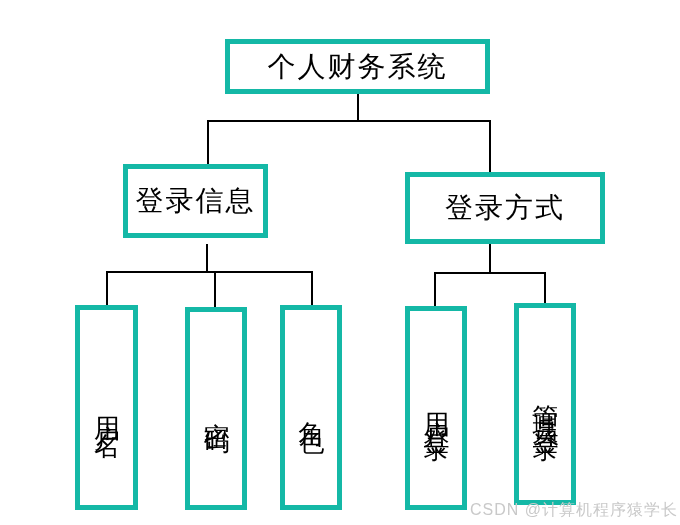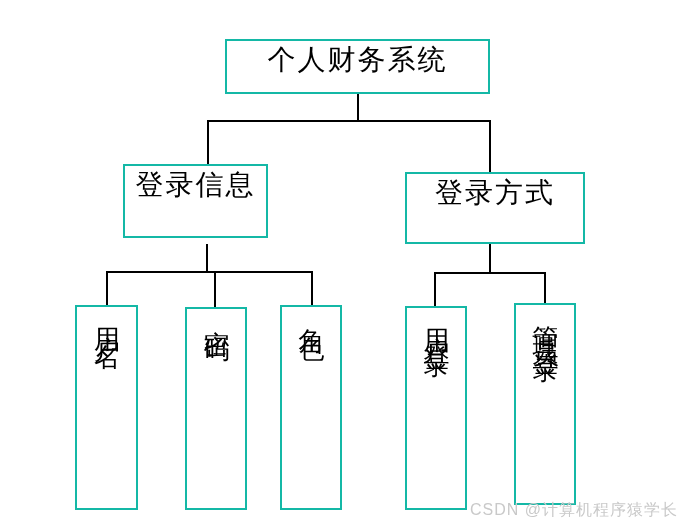--- a/index.html
+++ b/index.html
@@ -15,38 +15,39 @@
     background: #ffffff;
   }
   .connectors {
     position: absolute;
     left: 0; top: 0;
     width: 680px; height: 525px;
   }
   .node {
     position: absolute;
     background: #ffffff;
-    border: 2px solid #14b8a6;
+    border: 5px solid #14b8a6;
     box-sizing: border-box;
     display: flex;
+    align-items: center;
     justify-content: center;
     color: #000000;
   }
   .node-h { font-size: 28px; letter-spacing: 2px; white-space: nowrap; }
   .node-v { font-size: 26px; }
   .node-v .vtext {
     writing-mode: vertical-rl;
     text-orientation: upright;
     letter-spacing: 8px;
     line-height: 1;
   }
   
   #node-root         { left: 225px; top:  39px; width: 265px; height: 55px; }
   #node-login-info   { left: 123px; top: 164px; width: 145px; height: 74px; }
-  #node-login-method { left: 405px; top: 172px; width: 180px; height: 72px; }
+  #node-login-method { left: 405px; top: 172px; width: 200px; height: 72px; }
   #node-username     { left:  75px; top: 305px; width: 63px;  height: 205px; }
   #node-password     { left: 185px; top: 307px; width: 62px;  height: 203px; }
   #node-role         { left: 280px; top: 305px; width: 62px;  height: 205px; }
   #node-user-login   { left: 405px; top: 306px; width: 62px;  height: 204px; }
   #node-admin-login  { left: 514px; top: 303px; width: 62px;  height: 202px; }
   .watermark {
     position: absolute;
     right: 2px; bottom: 4px;
     font-size: 16px;
     color: #c9c9c9;

